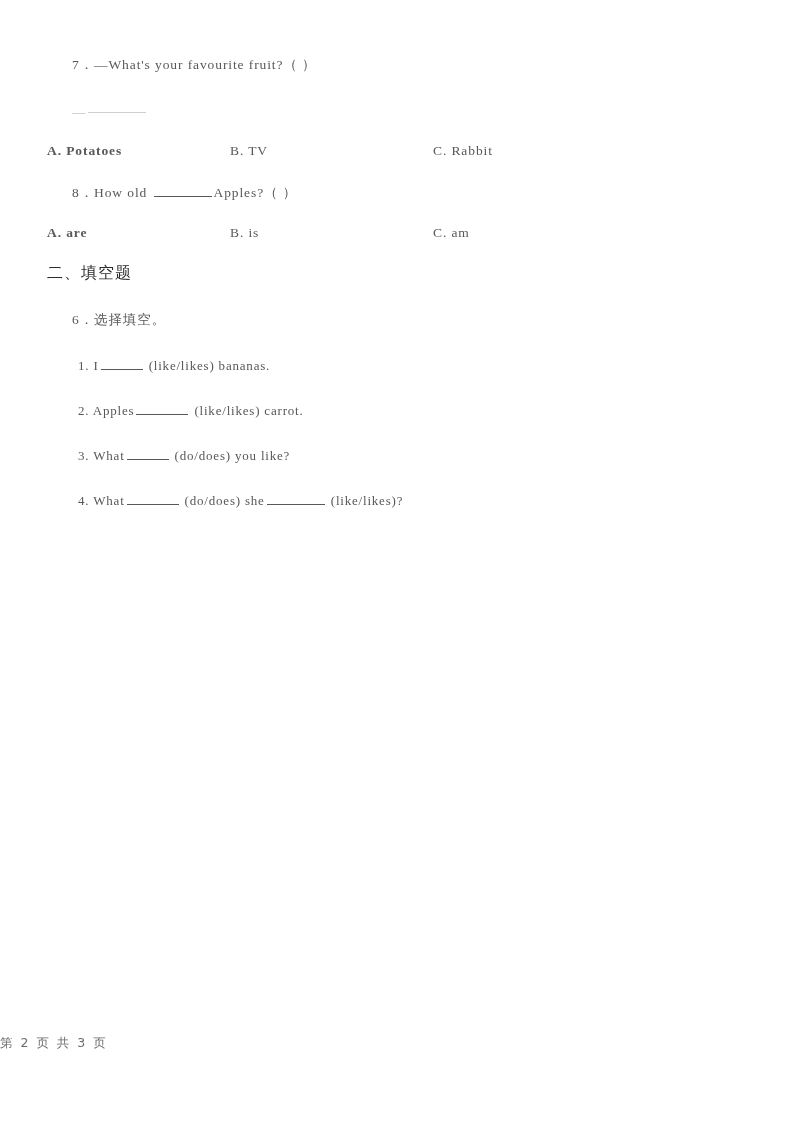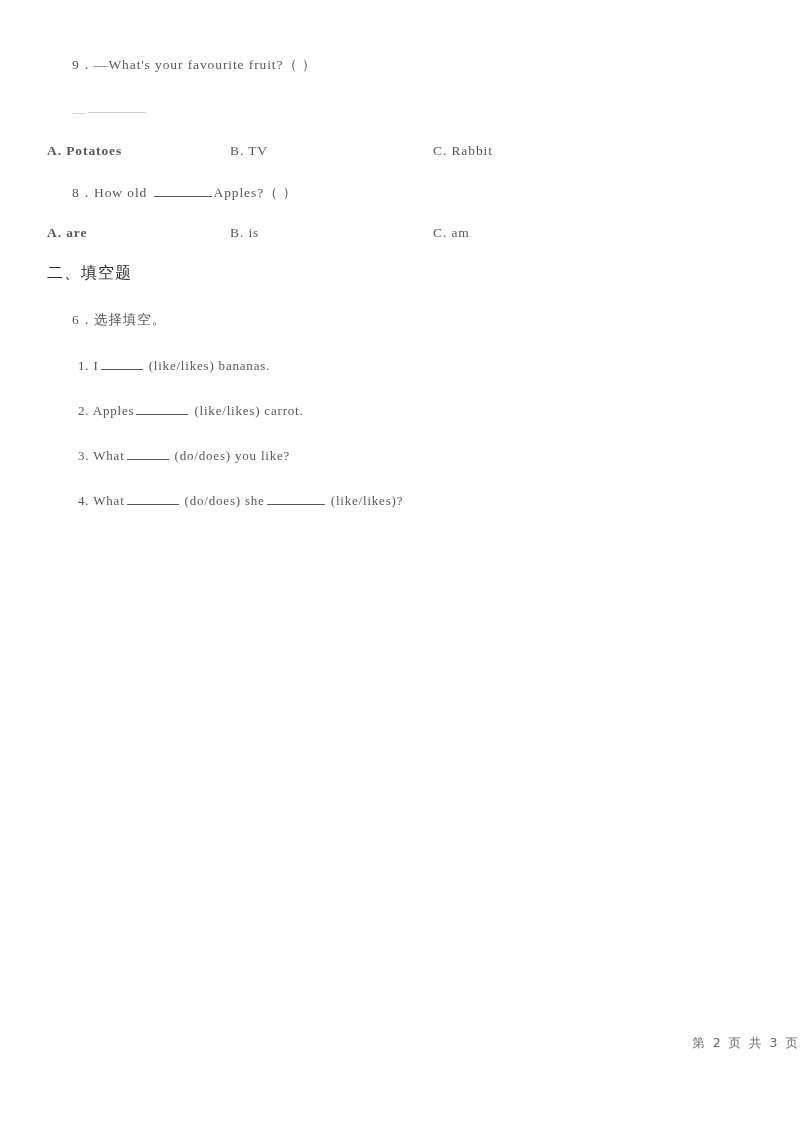--- a/index.html
+++ b/index.html
@@ -93,34 +93,34 @@
     width: 58px;
     border-bottom: 1px solid #cfcfd1;
     vertical-align: middle;
     margin-left: 2px;
   }
 
   .footer {
     position: absolute;
     left: 0;
     right: 0;
-    text-align: right;
+    text-align: left;
     font-size: 12.5px;
     letter-spacing: 2px;
     color: #6b6b6d;
     font-family: "DejaVu Sans", "Liberation Sans", sans-serif;
     white-space: nowrap;
   }
 </style>
 </head>
 <body>
 
 <div class="page">
 
-  <div class="qline" style="top:56px;">9．—What's your favourite fruit?（    ）</div>
+  <div class="qline" style="top:56px;">7．—What's your favourite fruit?（    ）</div>
 
   <div class="answer-stub" style="top:104px;">
     <span>—</span><span class="rule"></span>
   </div>
 
   <div class="optrow" style="top:143px;">
     <span class="opt opt-a">A. Potatoes</span>
     <span class="opt opt-b">B. TV</span>
     <span class="opt opt-c">C. Rabbit</span>
   </div>

